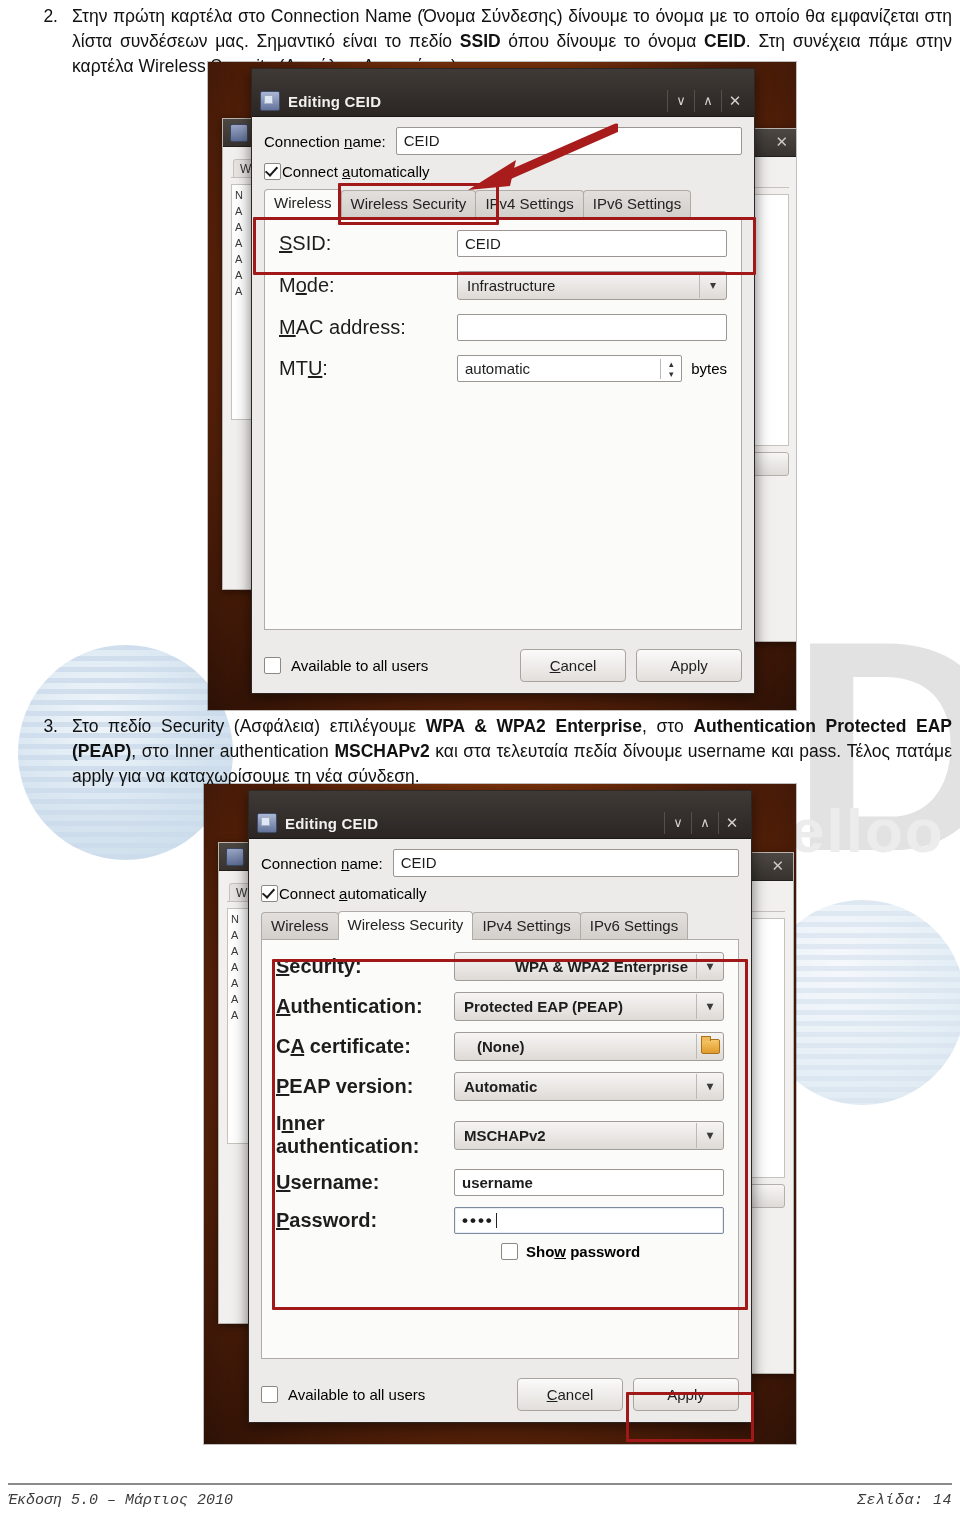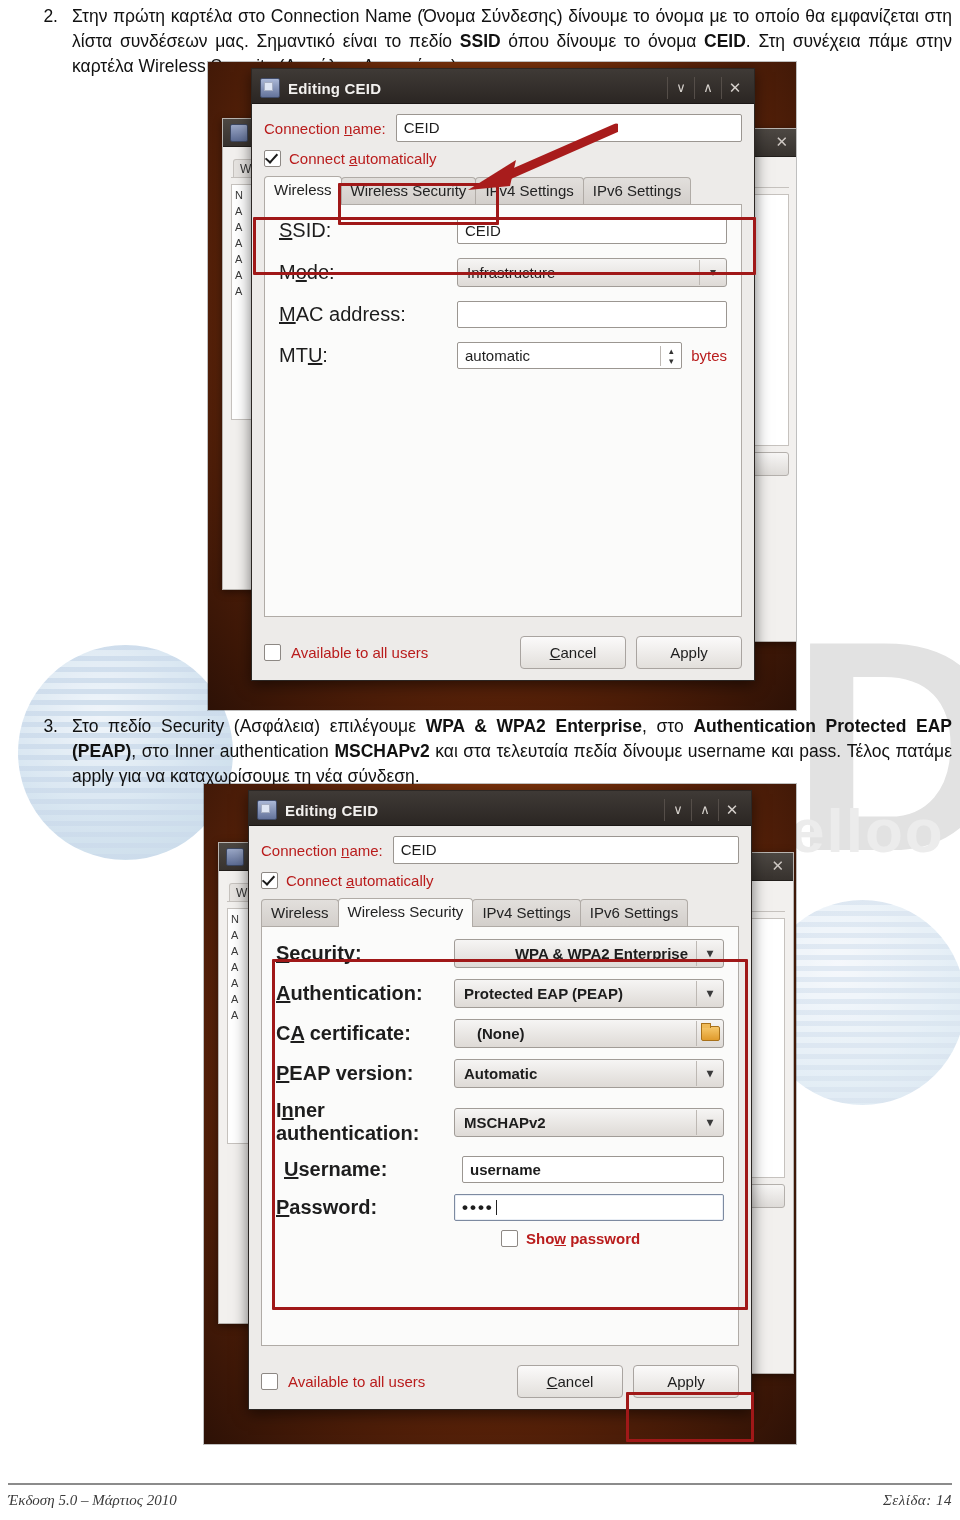--- a/index.html
+++ b/index.html
@@ -131,21 +131,21 @@
     background: #edebe9;
     border: 1px solid #2c2724;
     box-shadow: 0 4px 14px rgba(0,0,0,.55);
     font-size: 15px;
     color: #1d1d1d;
   }
   .dlg-titlebar {
     height: 30px;
     background: linear-gradient(#3f3a36, #2b2623);
     display: flex; align-items: center;
-    padding: 4px 6px 0 8px;
+    padding: 17px 6px 0 8px;
     border-bottom: 1px solid #1b1715;
   }
   .dlg-icon {
     width: 18px; height: 18px; margin-right: 8px; flex: none;
     background: linear-gradient(#aab7d6, #64739b);
     border: 1px solid #404b68; border-radius: 2px;
     position: relative;
   }
   .dlg-icon:after {
     content: ""; position: absolute; left: 3px; top: 3px;
@@ -161,34 +161,34 @@
     font-size: 13px; line-height: 22px; text-align: center;
     border-left: 1px solid #554e49;
   }
   .wbtn.close { font-size: 15px; }
 
   .dlg-body { padding: 10px 12px 10px; }
 
   .row-conn {
     display: flex; align-items: center; gap: 10px; margin-bottom: 8px;
   }
-  .lbl { color: #b91c1c; white-space: nowrap; }
+  .lbl { color: #000000; white-space: nowrap; }
   .u { text-decoration: underline; }
   .txtinput {
     background: #ffffff;
     border: 1px solid #9b9691;
     border-radius: 2px;
     height: 26px; line-height: 26px;
     padding: 0 7px;
     flex: 1;
     font-size: 15px;
     color: #1d1d1d;
   }
 
-  .row-check { display: flex; align-items: flex-start; gap: 8px; margin-bottom: 9px; }
+  .row-check { display: flex; align-items: flex-start; gap: 1px; margin-bottom: 9px; }
   .chk {
     width: 15px; height: 15px; background: #fff;
     border: 1px solid #8d8884; border-radius: 2px;
     position: relative; flex: none;
   }
   .chk.on:after {
     content: "";
     position: absolute; left: 3px; top: 0px;
     width: 5px; height: 10px;
     border: solid #1a1a1a; border-width: 0 2px 2px 0;
@@ -306,21 +306,21 @@
   }
   .arrow-svg { position: absolute; z-index: 10; pointer-events: none; }
 
   
   .doc-footer-rule {
     position: absolute; left: 8px; top: 1483px; width: 944px; height: 2px;
     background: #8b8b8b; z-index: 3;
   }
   .doc-footer-left, .doc-footer-right {
     position: absolute; top: 1492px; z-index: 3;
-    font-family: Liberation Serif, serif;
+    font-family: Liberation Mono, monospace;
     font-style: italic; font-size: 15px; color: #3b3b3b;
   }
   .doc-footer-left { left: 8px; }
   .doc-footer-right { right: 8px; letter-spacing: .5px; }
   .doc-footer-right .pg { font-style: italic; }
 </style>
 </head>
 <body>
 
 <div class="wm wm-globe"></div>
@@ -565,21 +565,21 @@
         </div>
         <div class="frow" style="margin-bottom:11px;">
           <span class="fl"><span>I</span><span class="u">n</span><span>ner authentication:</span></span>
           <span class="fc">
             <span class="combo">
               <span class="cv">MSCHAPv2</span>
               <span class="arrow">▾</span>
             </span>
           </span>
         </div>
-        <div class="frow" style="margin-bottom:11px;padding-left:8px;">
+        <div class="frow" style="margin-bottom:11px;">
           <span class="fl"><span class="u">U</span><span>sername:</span></span>
           <span class="fc">
               <span class="entry">username</span>
             </span>
         </div>
         <div class="frow" style="margin-bottom:9px;">
           <span class="fl"><span class="u">P</span><span>assword:</span></span>
           <span class="fc">
             <span class="entry focus">
               <span class="dots">••••</span>

